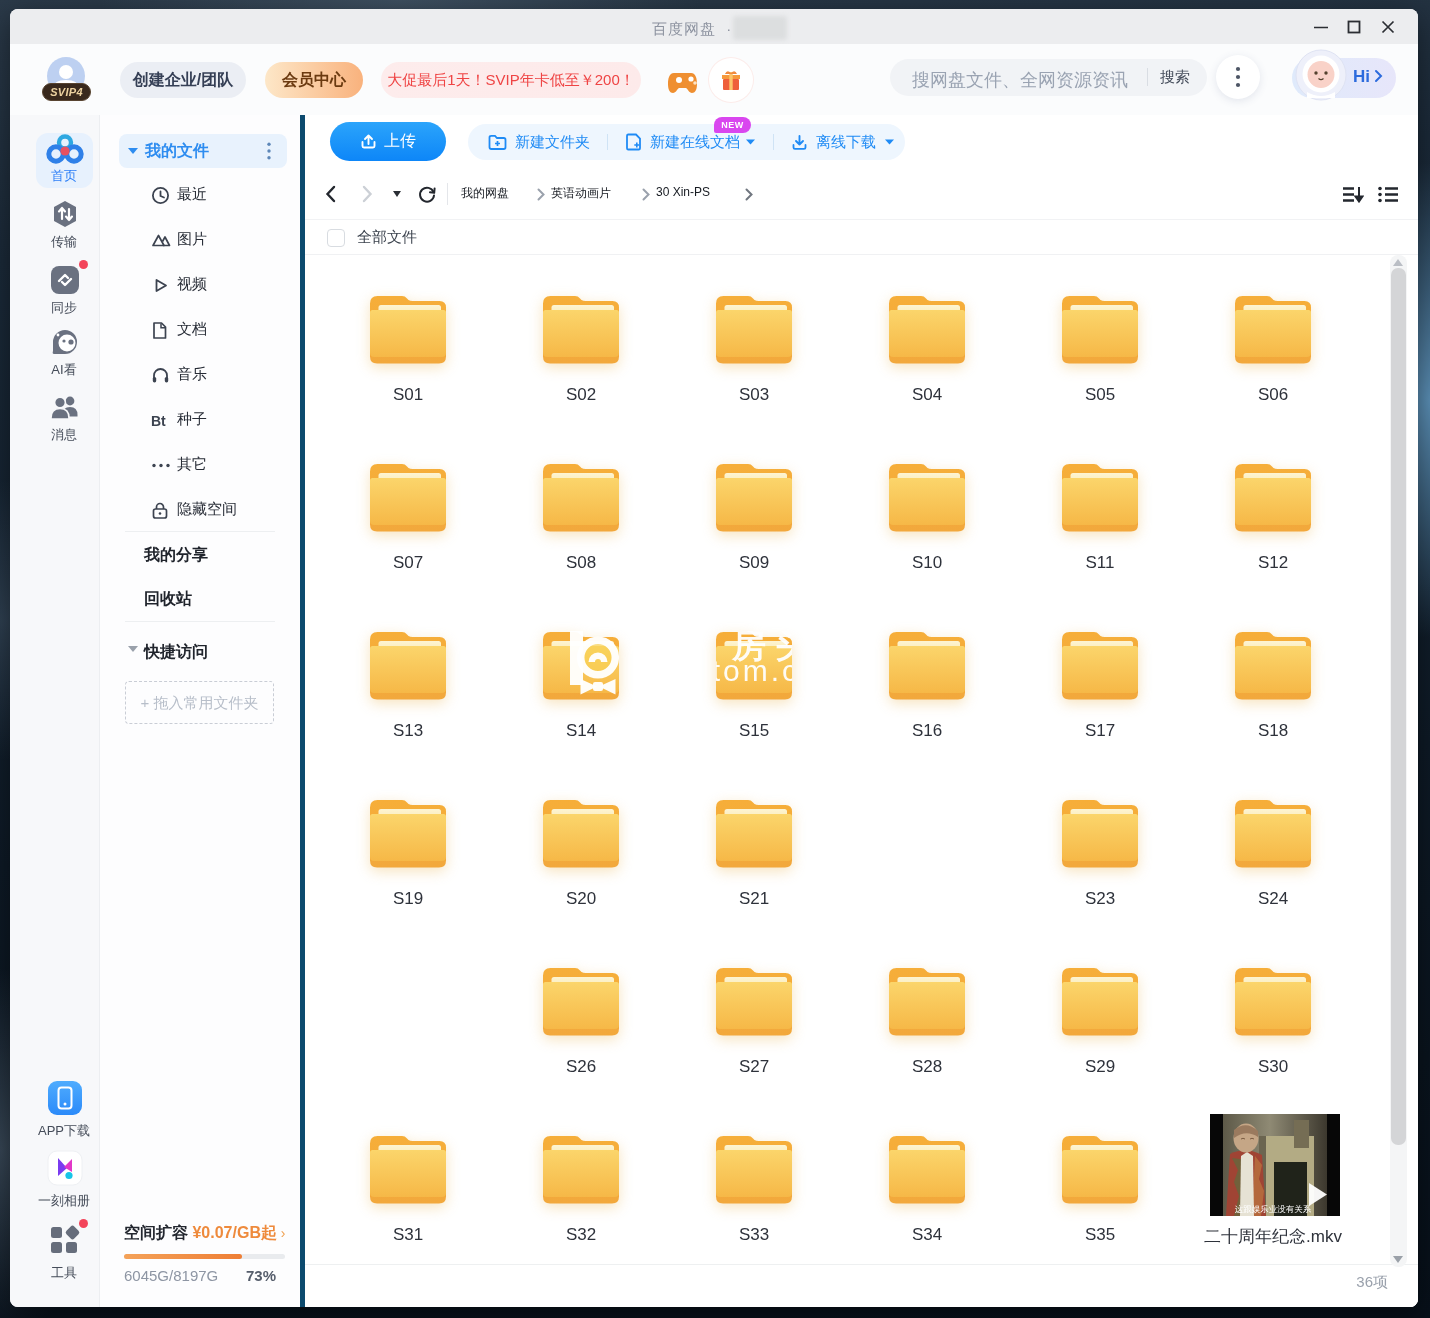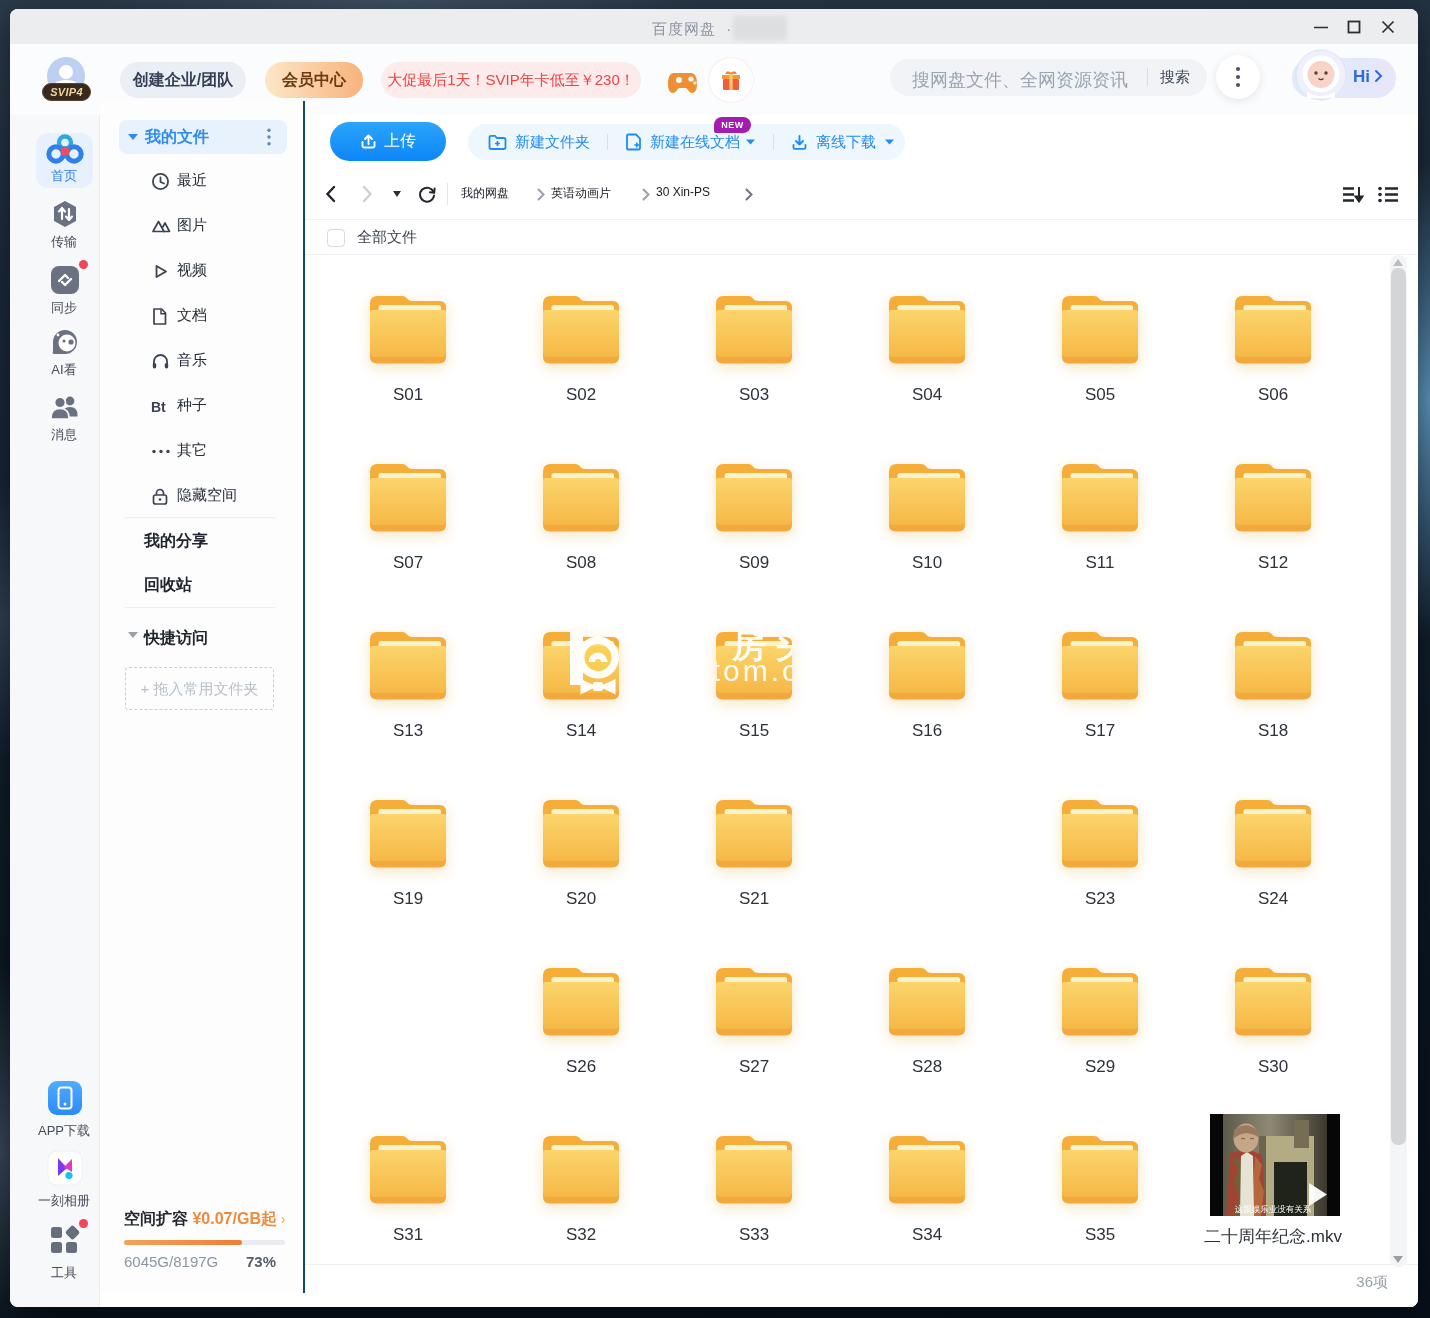--- a/index.html
+++ b/index.html
@@ -31,35 +31,35 @@
 .header { position:absolute; left:0; top:35px; width:100%; height:71px; background:#fbfcfd; }
 .pill { position:absolute; border-radius:18px; font-size:16px; display:flex; align-items:center; justify-content:center; white-space:nowrap; }
 
 .leftnav { position:absolute; left:0; top:106px; width:90px; height:1192px; background:#f7f8fa; border-right:1px solid #eceef1;}
 .navitem { position:absolute; left:26px; width:57px; height:56px; border-radius:12px; text-align:center; }
 .navitem .lab { position:absolute; width:76px; left:-10px; top:36px; font-size:13px; color:#454c59; }
 .navitem.active { background:#e7f1fd; height:55px;}
 .navitem.active .lab { color:#2d7ff7; top:34px;}
 .navitem svg { position:absolute; left:50%; transform:translateX(-50%); }
 
-.panel2 { position:absolute; left:90px; top:92px; width:205px; height:1192px; background:#fdfdfe; border-right:2px solid #0c4a6e; }
+.panel2 { position:absolute; left:90px; top:106px; width:205px; height:1192px; background:#fdfdfe; border-right:5px solid #0c4a6e; }
 .p2head { position:absolute; left:19px; top:19px; width:168px; height:34px; background:#e8f2fd; border-radius:8px; }
 .p2head .tri { position:absolute; left:9px; top:14px; width:0; height:0; border-left:5px solid transparent; border-right:5px solid transparent; border-top:6px solid #2d8cf0; }
 .p2head .t { position:absolute; left:26px; top:7px; font-size:16px; font-weight:bold; color:#2d8cf0; }
 .p2item { position:absolute; left:0; width:205px; height:45px; }
 .p2item svg { position:absolute; left:51px; top:13px; }
 .p2item .t { position:absolute; left:77px; top:12px; font-size:15px; color:#272c36; }
 .p2sec { position:absolute; left:44px; font-size:16px; font-weight:bold; color:#20242c; }
 .p2div { position:absolute; left:25px; width:150px; height:1px; background:#edeff1; }
 
 .content { position:absolute; left:295px; top:106px; width:1113px; height:1192px; background:#fff; }
 .btn-upload { left:25px; top:7px; width:116px; height:39px; border-radius:19.5px; background:linear-gradient(180deg,#2ba4fb,#0d86f8); color:#fff; font-size:15px; gap:7px;}
 .toolbar2 { position:absolute; left:163px; top:9px; width:437px; height:36px; background:#eef6fe; border-radius:18px; display:flex; align-items:center; color:#1f8bf5; font-size:15px; }
 .tb-sep { width:1px; height:16px; background:#cfe3f5; }
-.newbadge { position:absolute; left:246px; top:-7px; width:37px; height:16px; background:#a21caf; border-radius:8px 8px 8px 2px; color:#fff; font-size:9px; font-weight:bold; text-align:center; line-height:16px; letter-spacing:.5px;}
+.newbadge { position:absolute; left:246px; top:-7px; width:37px; height:16px; background:#d946ef; border-radius:8px 8px 8px 2px; color:#fff; font-size:9px; font-weight:bold; text-align:center; line-height:16px; letter-spacing:.5px;}
 .crumbrow { position:absolute; left:0; top:61px; width:1113px; height:36px; font-size:12px; color:#171b22; }
 .checkrow { position:absolute; left:0; top:107px; width:1113px; height:36px; }
 .checkbox { position:absolute; left:22px; top:7px; width:18px; height:18px; border:1px solid #d8dce1; border-radius:4px; background:#fff; }
 .checkrow .t { position:absolute; left:52px; top:6px; font-size:15px; color:#3c434e; }
 .griddiv { position:absolute; left:0px; top:139px; width:1113px; height:1px; background:#f0f1f3; }
 .cell { position:absolute; width:173px; height:168px; }
 .cell .fold { position:absolute; left:48.5px; top:20px; filter:drop-shadow(0 4px 7px rgba(235,185,90,.38)); }
 .cell .lab { position:absolute; left:0; top:110px; width:173px; text-align:center; font-size:17px; color:#2e323b; }
 .bottombar { position:absolute; left:0; top:1149px; width:1113px; height:43px; background:#fff; border-top:1px solid #eef0f1; }
 .bottombar .t { position:absolute; right:30px; top:8px; font-size:15px; color:#9aa1ac; }
@@ -98,21 +98,21 @@
  <circle cx="19" cy="15" r="7" fill="#fff"></circle>
  <path d="M6.5 31 Q6.5 23 19 23 Q31.5 23 31.5 31 L31.5 33.5 Q24 37.6 10 36.2 Z" fill="#fff"></path>
 </svg>
 <div class="abs" style="left:32px; top:39px; width:49px; height:18px; background:#39291d; border:1px solid #584431; border-radius:9px; color:#ecd2a0; font-size:11px; font-weight:bold; font-style:italic; text-align:center; line-height:16px; letter-spacing:.3px; z-index:3;">SVIP4</div>
 <div class="pill" style="left:110px; top:18px; width:126px; height:36px; background:#ebeef4;">
         <span style="color:#353f55; font-weight:bold; font-size:16px;">创建企业/团队</span>
       </div>
 <div class="pill" style="left:255px; top:18px; width:98px; height:36px; background:linear-gradient(90deg,#fde7c8,#f9b27d);">
         <span style="color:#6b3a10; font-weight:bold; font-size:16px;">会员中心</span>
       </div>
-<div class="pill" style="left:371px; top:18px; width:260px; height:36px; background:linear-gradient(90deg,#fdecec,#fdeaea); color:#ef4444; font-size:15px;">大促最后1天！SVIP年卡低至￥230！</div>
+<div class="pill" style="left:371px; top:18px; width:260px; height:36px; background:linear-gradient(90deg,#fdecec,#fdeaea); color:#ef4444; font-size:15px;">大促最后1天！SVIP年卡低至￥200！</div>
 <svg class="abs" style="left:651px; top:21px;" width="40" height="36" viewBox="0 0 40 36">
   <path d="M13 8 C8 8 7 14 7 19 C7 25 9 28 12 28 C15 28 16 24 18 23 L25 23 C27 24 28 28 31 28 C34 28 36 25 36 19 C36 14 35 8 30 8 Z" fill="#ef8f31"></path>
   <circle cx="18" cy="15" r="3" fill="#fff"></circle>
   <circle cx="30" cy="14" r="2.6" fill="#fff"></circle>
   <circle cx="34" cy="18" r="1.8" fill="#fde3c5"></circle>
 </svg>
 <div class="abs" style="left:699px; top:14px; width:44px; height:44px; border-radius:50%; background:#fff; box-shadow:0 0 0 1px #fcecea;">
  <svg class="abs" style="left:12px; top:11px;" width="20" height="22" viewBox="0 0 20 22">
   <rect x="1" y="6" width="18" height="4" fill="#f6993c"></rect>
   <rect x="2" y="10" width="16" height="11" rx="1" fill="#ee5f3a"></rect>

